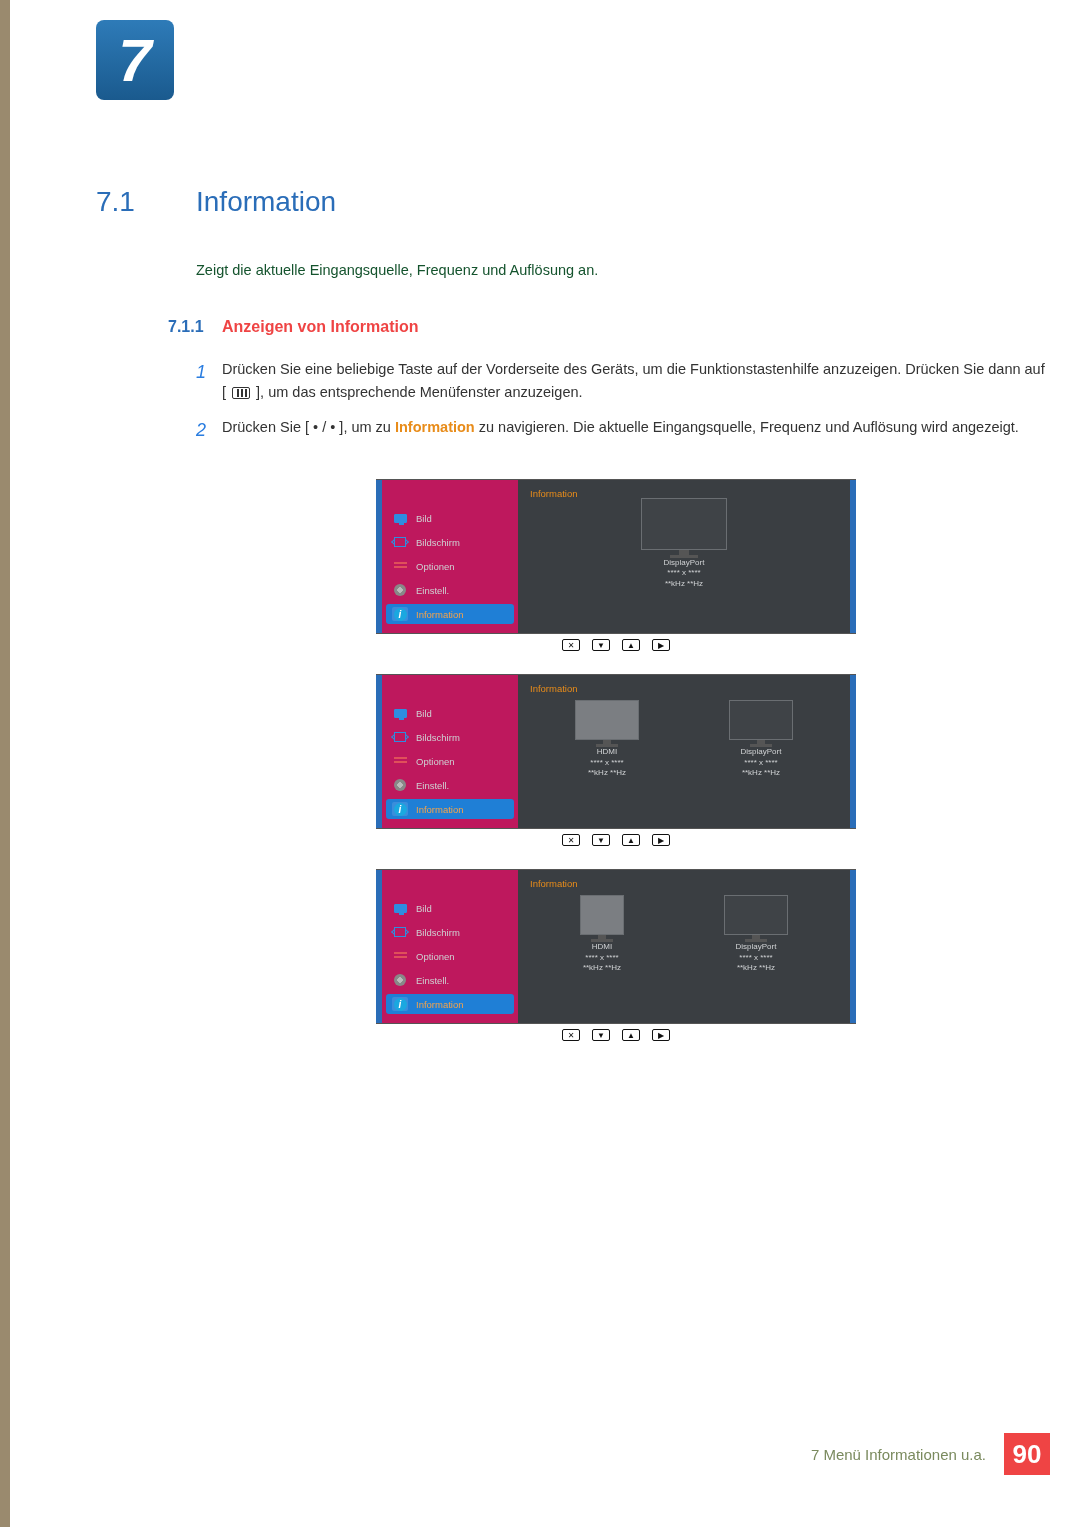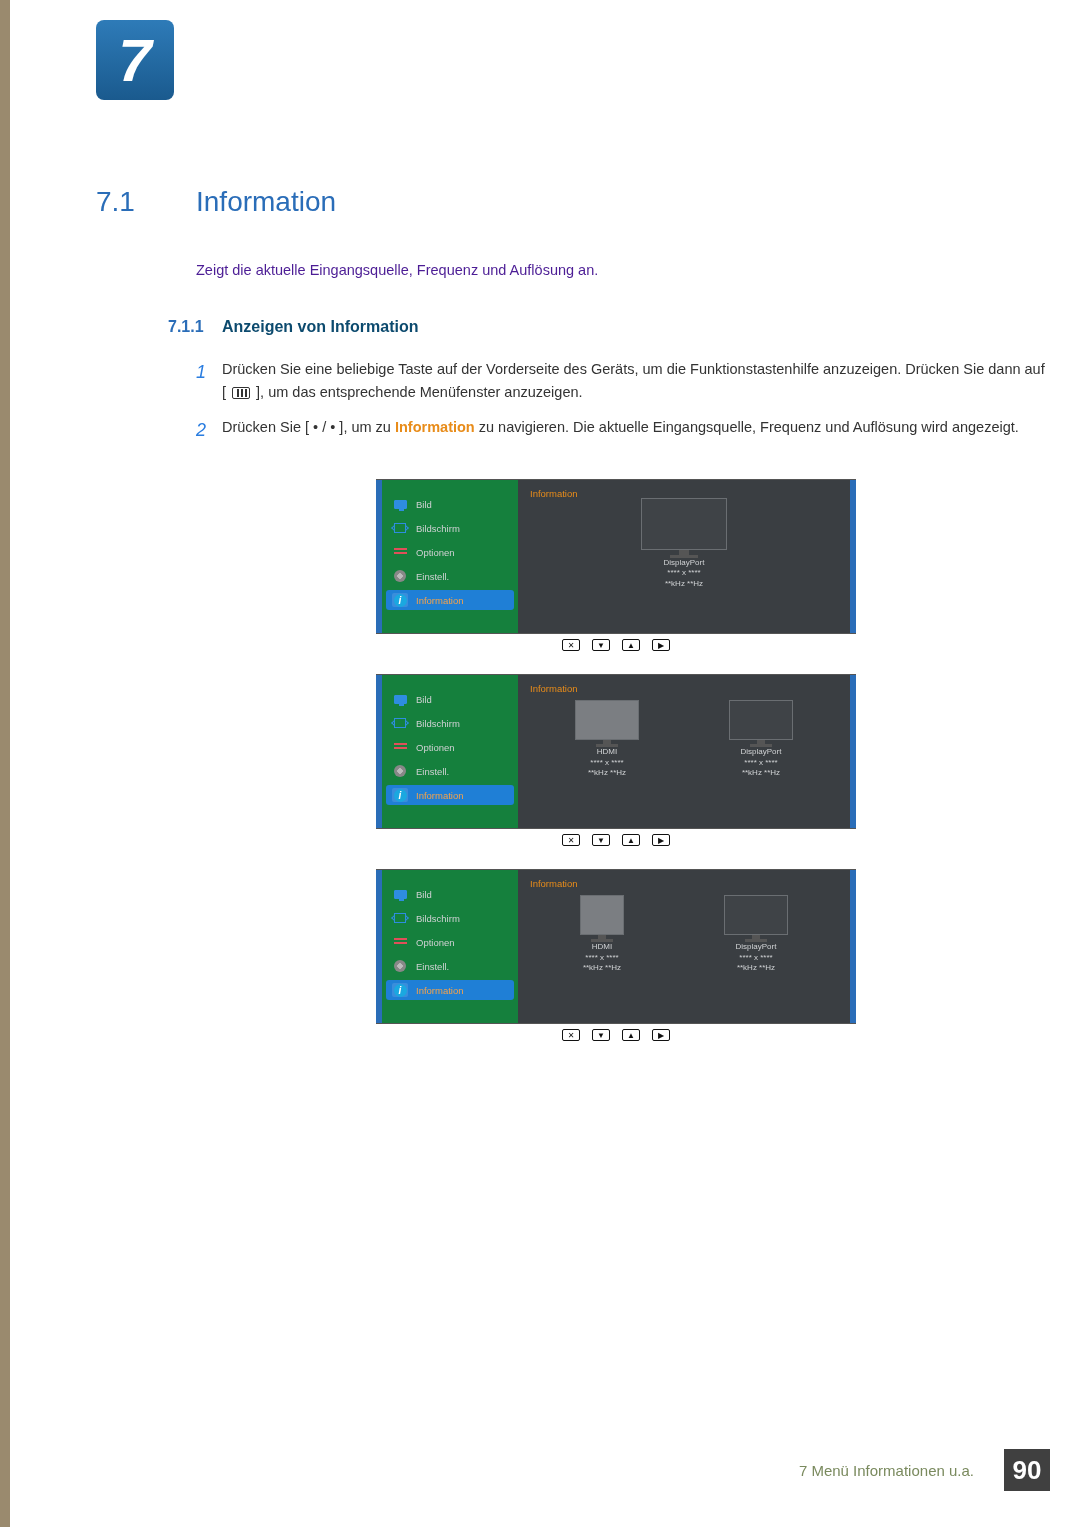--- a/index.html
+++ b/index.html
@@ -10,39 +10,39 @@
 
 .chapter-header { display: flex; align-items: flex-start; margin-top: 20px; }
 .chapter-badge { width: 78px; height: 80px; background: linear-gradient(180deg, #2e7bb8 0%, #1a5a8e 100%); border-radius: 8px; display: flex; align-items: center; justify-content: center; color: #fff; font-size: 60px; font-weight: bold; font-style: italic; margin-right: 24px; }
 .chapter-title-block { padding-top: 16px; }
 .chapter-title { color: #2a6db8; font-size: 32px; font-weight: normal; margin-bottom: 18px; }
 .chapter-desc { color: #333; font-size: 14.5px; line-height: 1.5; }
 
 .section-row { display: flex; margin-top: 86px; }
 .section-num { color: #2a6db8; font-size: 28px; font-weight: normal; width: 100px; }
 .section-title { color: #2a6db8; font-size: 28px; font-weight: normal; }
-.section-desc { color: #4c1d95; font-size: 14.5px; margin-top: 44px; margin-left: 100px; }
+.section-desc { color: #14532d; font-size: 14.5px; margin-top: 44px; margin-left: 100px; }
 
 .subsection-row { display: flex; margin-top: 40px; margin-left: 72px; }
 .subsection-num { color: #2a6db8; font-size: 16px; font-weight: bold; width: 54px; }
-.subsection-title { color: #0c4a6e; font-size: 16px; font-weight: bold; }
+.subsection-title { color: #ef4444; font-size: 16px; font-weight: bold; }
 
 .step { display: flex; margin-left: 100px; margin-top: 22px; font-size: 14.5px; line-height: 1.6; color: #333; }
 .step-num { color: #2a7de0; font-style: italic; font-size: 18px; width: 26px; flex-shrink: 0; }
 .step-text { flex: 1; }
 .highlight { color: #e88c1a; font-weight: bold; }
 .inline-icon { display: inline-block; width: 18px; height: 12px; border: 1.5px solid #333; border-radius: 2px; vertical-align: middle; position: relative; margin: 0 2px; }
 .inline-icon::before { content:''; position:absolute; left:4px; top:1px; width:1.5px; height:8px; background:#333; }
 .inline-icon::after { content:''; position:absolute; left:8px; top:1px; width:1.5px; height:8px; background:#333; box-shadow: 4px 0 0 #333; }
 
 .osd-stack { margin-left: 280px; margin-top: 34px; }
 .osd { width: 480px; margin-bottom: 18px; }
 .osd-body { display: flex; border-top: 1px solid #555; border-bottom: 1px solid #555; background: #3a3e42; height: 155px; }
 .osd-left-accent { width: 6px; background: #2a6db8; }
-.osd-sidebar { width: 136px; background: #15803d; padding: 14px 0; display: flex; flex-direction: column; gap: 4px; }
+.osd-sidebar { width: 136px; background: #be185d; padding: 28px 0; display: flex; flex-direction: column; gap: 4px; }
 .osd-item { display: flex; align-items: center; padding: 3px 10px; font-size: 9.5px; color: #cfd1d3; gap: 8px; }
 .osd-item.active { background: #1f7fd6; color: #f5a34a; border-radius: 3px; margin: 0 4px; padding: 3px 6px; }
 .osd-item.active .osd-icon { background: rgba(255,255,255,0.12); }
 .osd-icon { width: 16px; height: 14px; display: flex; align-items: center; justify-content: center; border-radius: 2px; flex-shrink: 0; }
 .ic-monitor { width: 13px; height: 9px; border: 1.2px solid #2e8de0; border-radius: 1px; position: relative; background: #2e8de0; }
 .ic-monitor::after { content:''; position:absolute; bottom:-3px; left:4px; width:5px; height:2px; background:#2e8de0; }
 .ic-screen { width: 12px; height: 10px; border: 1.5px solid #2e8de0; position: relative; }
 .ic-screen::before { content:''; position:absolute; left:-3px; top:2px; width:3px; height:3px; border-left:1.5px solid #2e8de0; border-top:1.5px solid #2e8de0; transform: rotate(-45deg); }
 .ic-screen::after { content:''; position:absolute; right:-3px; top:2px; width:3px; height:3px; border-right:1.5px solid #2e8de0; border-top:1.5px solid #2e8de0; transform: rotate(45deg); }
 .ic-bars { width: 13px; height: 10px; position: relative; }
@@ -60,23 +60,23 @@
 .mon-stand { width: 10px; height: 5px; background: #555; margin: 0 auto; }
 .mon-base { width: 28px; height: 3px; background: #555; margin: 0 auto; }
 .mon-info { color: #d0d2d4; font-size: 8px; line-height: 1.3; margin-top: 0; text-align: center; }
 .mon-small .mon-shape { width: 64px; height: 40px; }
 .mon-small .mon-stand { width: 8px; height: 4px; }
 .mon-small .mon-base { width: 22px; }
 
 .osd-nav { height: 22px; background: #fff; display: flex; justify-content: center; align-items: center; gap: 12px; }
 .nav-btn { width: 18px; height: 12px; border: 1px solid #111; border-radius: 2px; display: flex; align-items: center; justify-content: center; font-size: 8px; color: #111; }
 
-.footer { position: absolute; bottom: 36px; right: 30px; display: flex; align-items: center; gap: 16px; }
+.footer { position: absolute; bottom: 52px; right: 30px; display: flex; align-items: center; gap: 4px; }
 .footer-text { color: #7a8a5e; font-size: 15px; padding-right: 14px; }
-.footer-badge { width: 46px; height: 42px; background: #404040; color: #fff; font-size: 26px; font-weight: bold; display: flex; align-items: center; justify-content: center; }
+.footer-badge { width: 46px; height: 42px; background: #ef4444; color: #fff; font-size: 26px; font-weight: bold; display: flex; align-items: center; justify-content: center; }
 </style>
 </head>
 <body>
 
 <div class="page">
   <div class="left-stripe"></div>
 
   <div class="content">
     <div class="chapter-header">
       <div class="chapter-badge">7</div>

